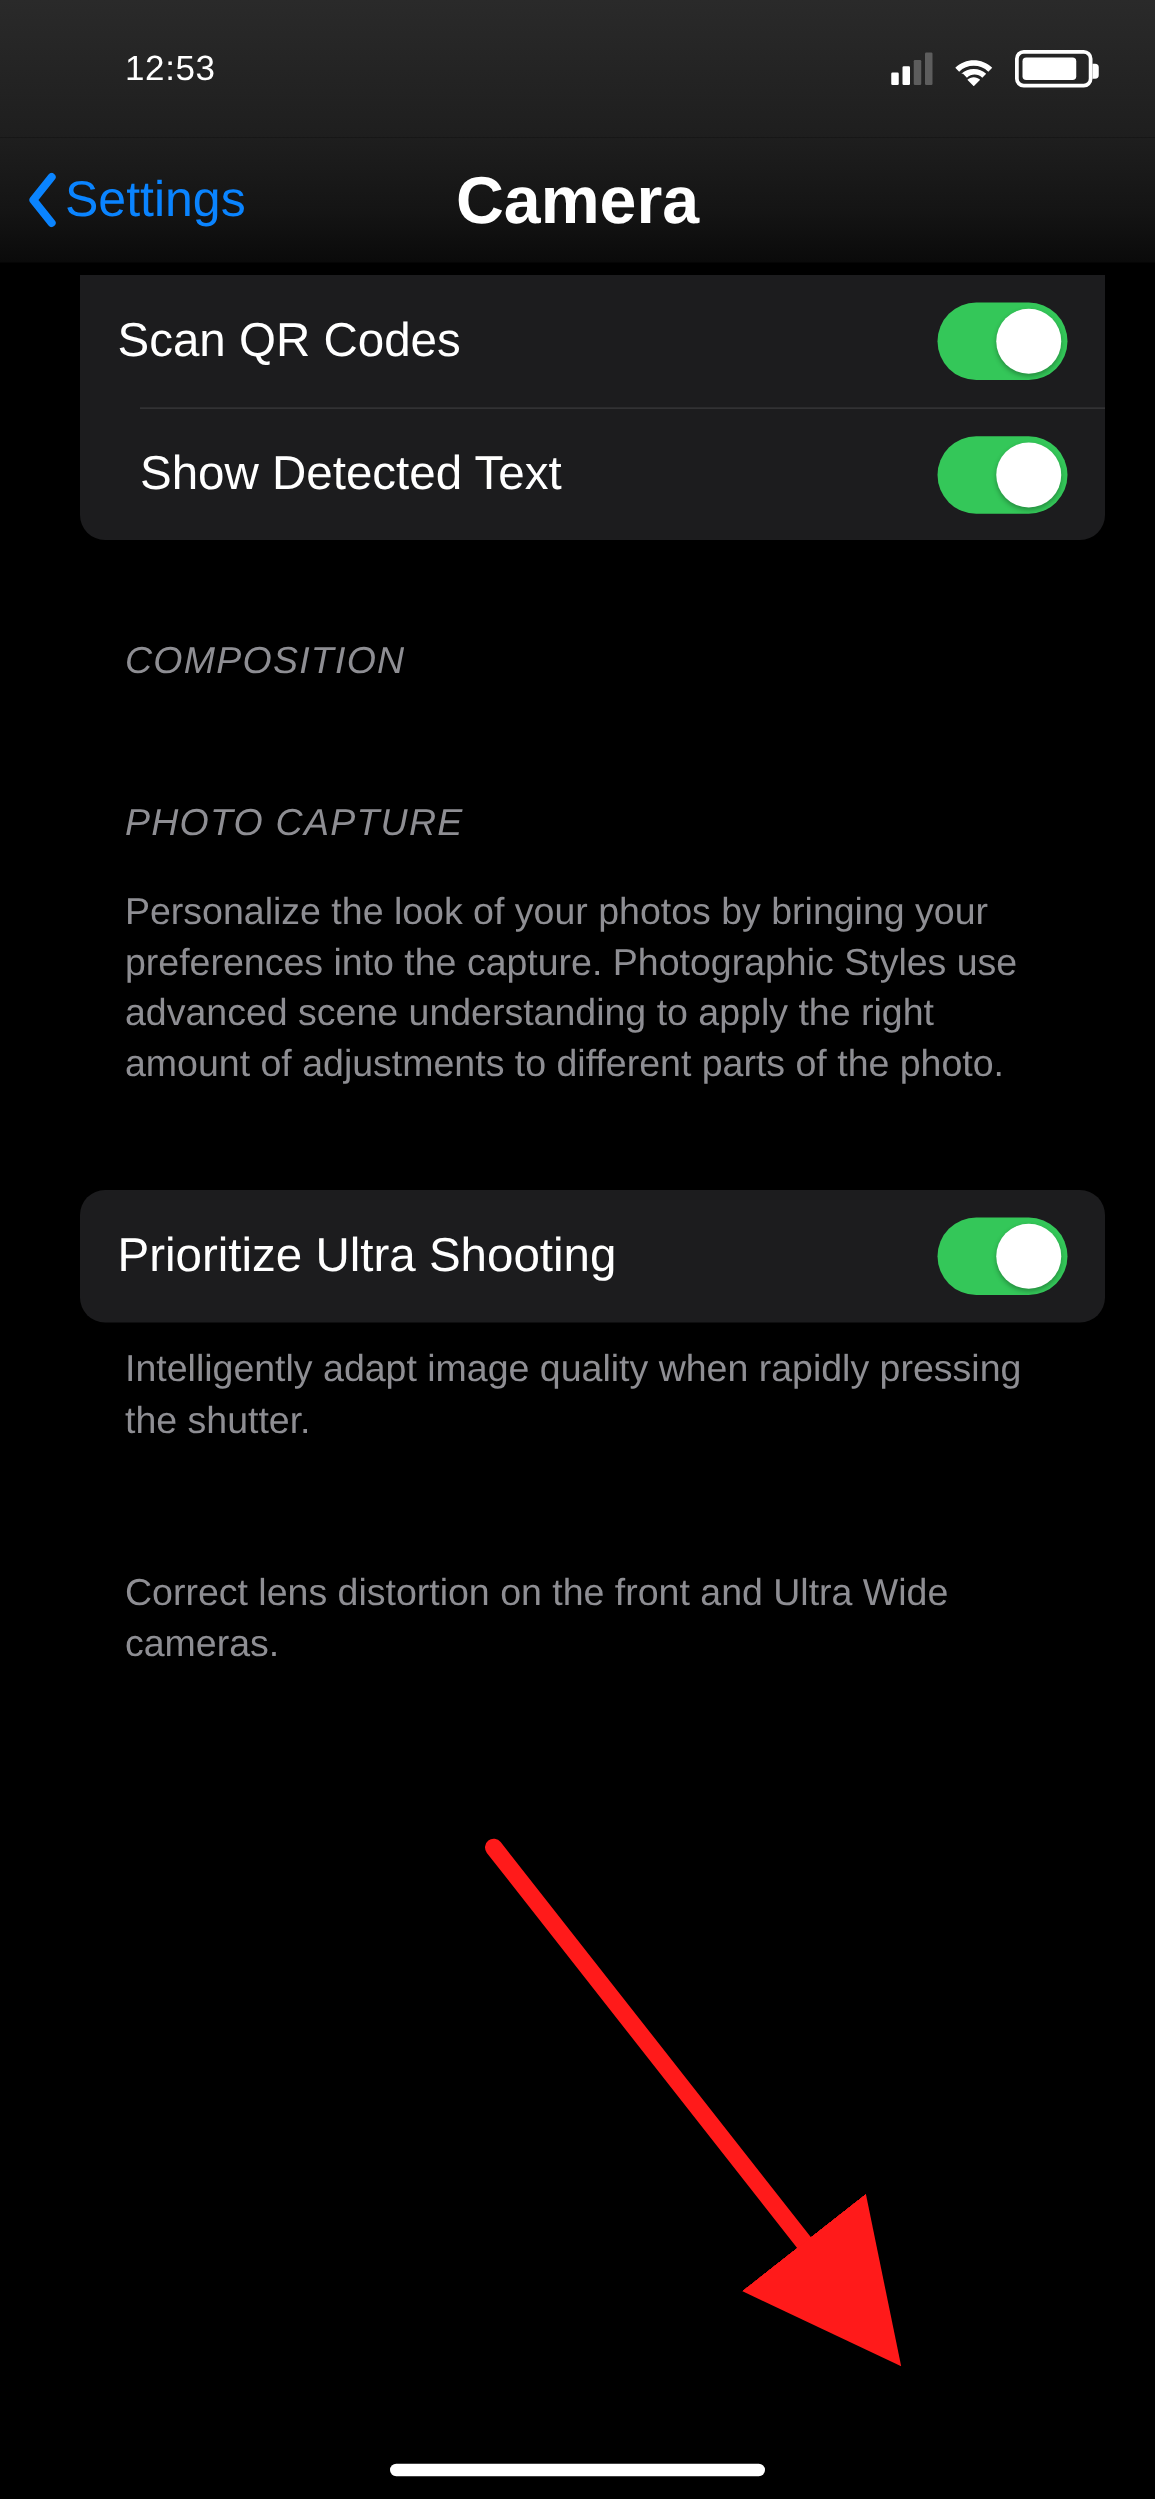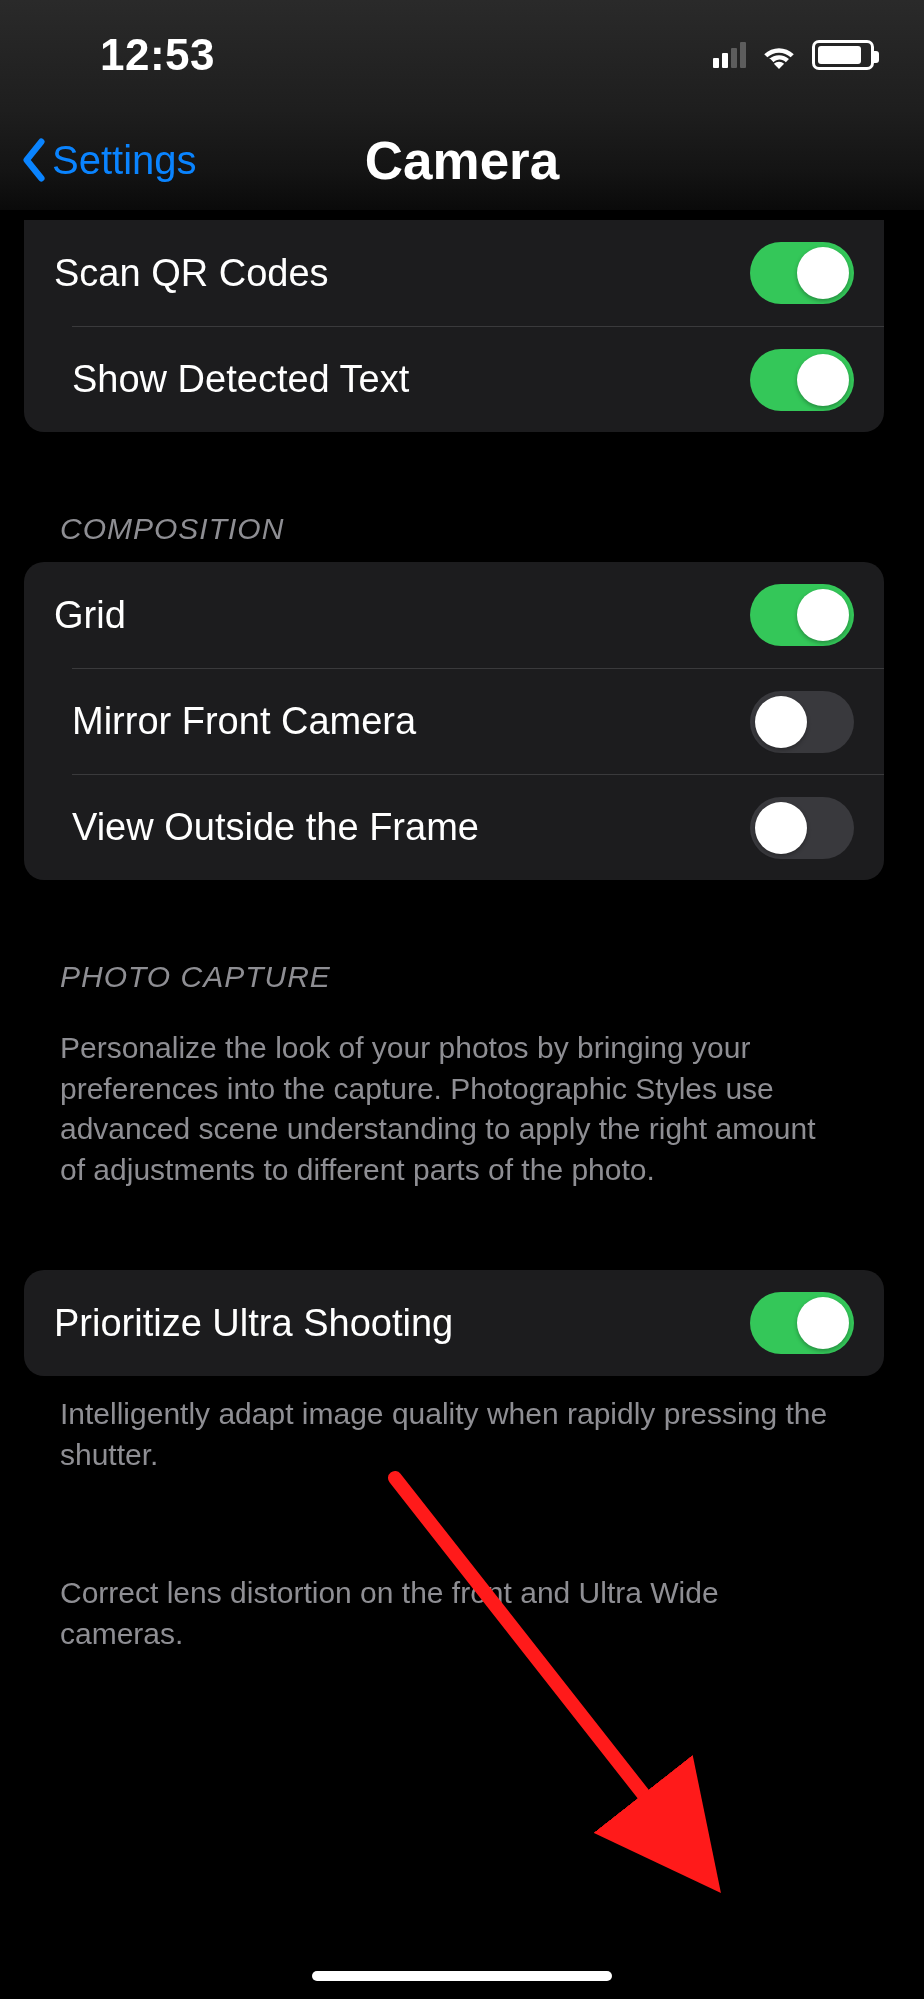--- a/index.html
+++ b/index.html
@@ -17,22 +17,22 @@
   .status-bar {
     position: relative;
     height: 110px;
     display: flex;
     align-items: center;
     justify-content: space-between;
     padding: 0 50px 0 100px;
     background: linear-gradient(#2a2a2a, #1e1e1e);
   }
   .status-time {
-    font-size: 44px;
-    font-weight: 700;
+    font-size: 28px;
+    font-weight: 400;
     letter-spacing: 0.5px;
   }
   .status-icons {
     display: flex;
     align-items: center;
     gap: 14px;
   }
   .cell-bars {
     display: flex;
     align-items: flex-end;
@@ -95,21 +95,21 @@
   .nav-title{
     font-size:53px;
     font-weight:600;
   }
 
   
   .scroll-area{
     position:absolute;
     top:210px;
     left:0; right:0; bottom:0;
-    padding: 0 40px 120px 24px;
+    padding: 0 40px 120px 64px;
   }
 
   .group {
     background:#1c1c1e;
     border-radius:20px;
     overflow:hidden;
   }
   .group.first { margin-top: 10px; border-top-left-radius:0; border-top-right-radius:0;}
   .group-header{
     color:#8e8e93;
@@ -227,40 +227,20 @@
       </div>
       <div class="row">
         <div class="row-label">Show Detected Text</div>
         <div class="toggle on">
           <div class="knob"></div>
         </div>
       </div>
     </div>
 
   <div class="group-header">COMPOSITION</div>
-  <div class="group" id="group-composition">
-      <div class="row">
-        <div class="row-label">Grid</div>
-        <div class="toggle on">
-          <div class="knob"></div>
-        </div>
-      </div>
-      <div class="row">
-        <div class="row-label">Mirror Front Camera</div>
-        <div class="toggle">
-          <div class="knob"></div>
-        </div>
-      </div>
-      <div class="row">
-        <div class="row-label">View Outside the Frame</div>
-        <div class="toggle">
-          <div class="knob"></div>
-        </div>
-      </div>
-    </div>
 
   <div class="group-header">PHOTO CAPTURE</div>
 
   <div class="group-footer">Personalize the look of your photos by bringing your preferences into the capture. Photographic Styles use advanced scene understanding to apply the right amount of adjustments to different parts of the photo.</div>
 
   <div class="spacer-lg"></div>
 
   <div class="group">
     <div class="row">
       <div class="row-label">Prioritize Ultra Shooting</div>

